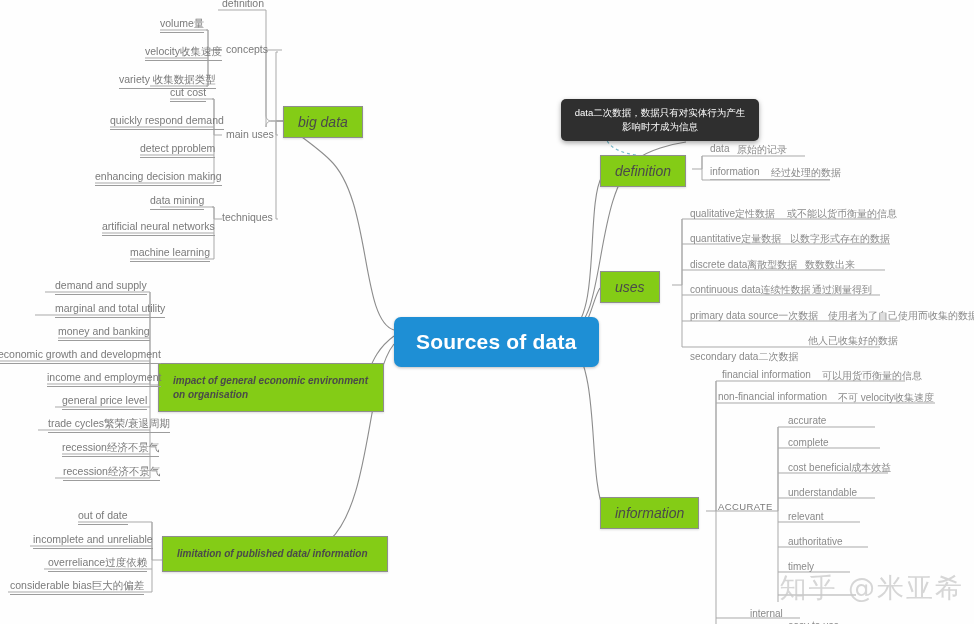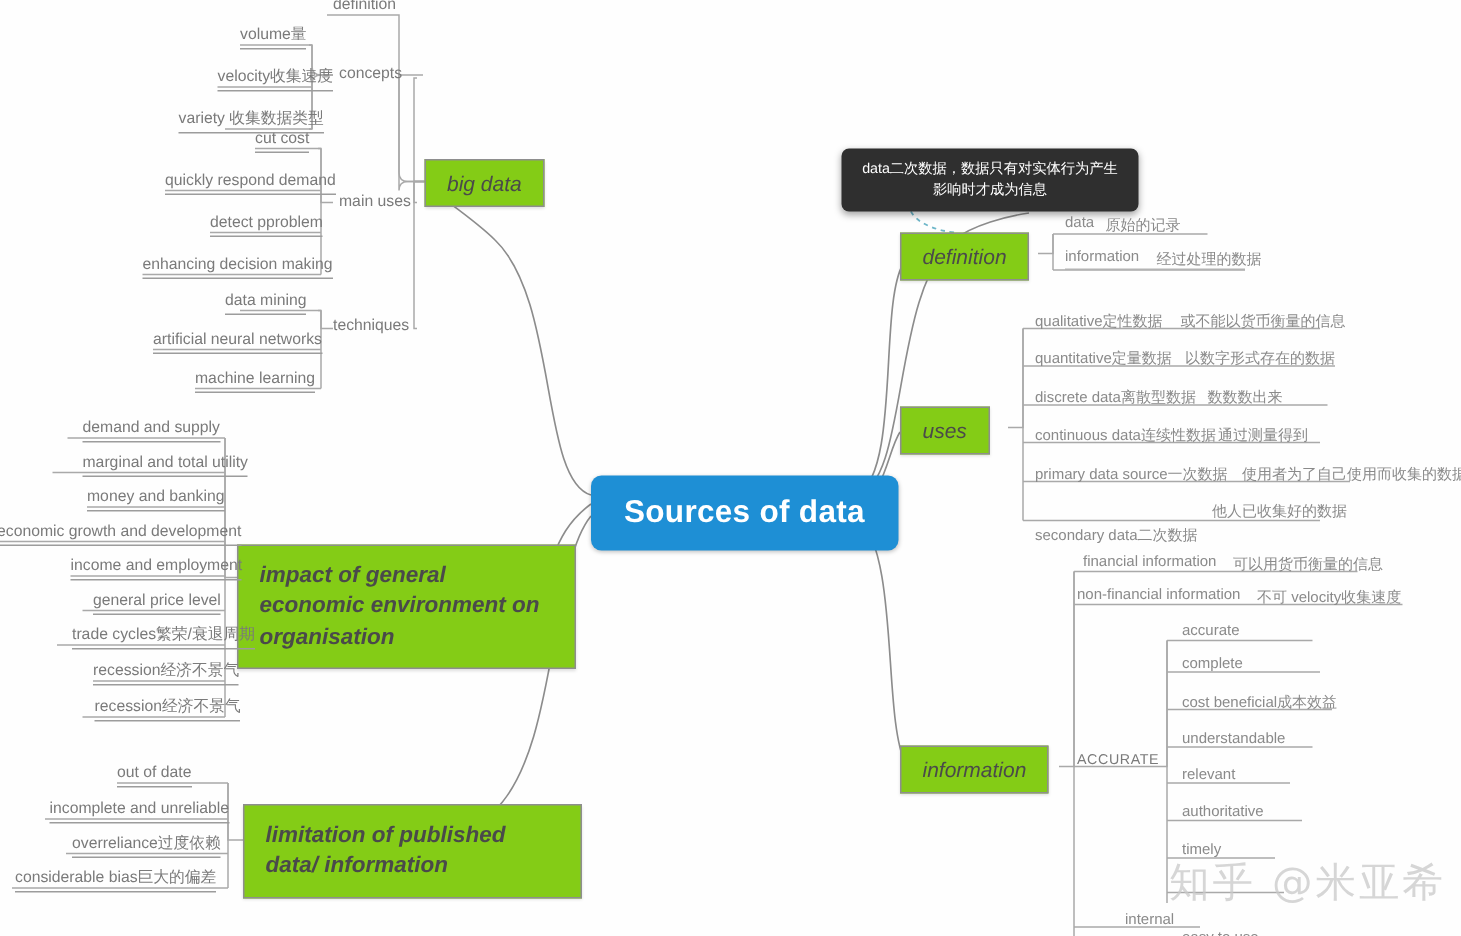--- a/index.html
+++ b/index.html
@@ -36,21 +36,21 @@
     background:#84cc16;
     border:1.4px solid #8e8e8e;
     border-radius:0;
     color:#4a4a4a;
     font-size:14px;
     padding:7px 14px;
     box-shadow:0 1px 2px rgba(0,0,0,.13);
     font-style:italic;
   }
   .branch.big{
-    font-size:15px;
+    font-size:10px;
     font-weight:bold;
     padding:10px 14px;
     line-height:1.35;
     white-space:normal;
   }
 
   
   .leaf{
     position:absolute;
     font-size:10.5px;

